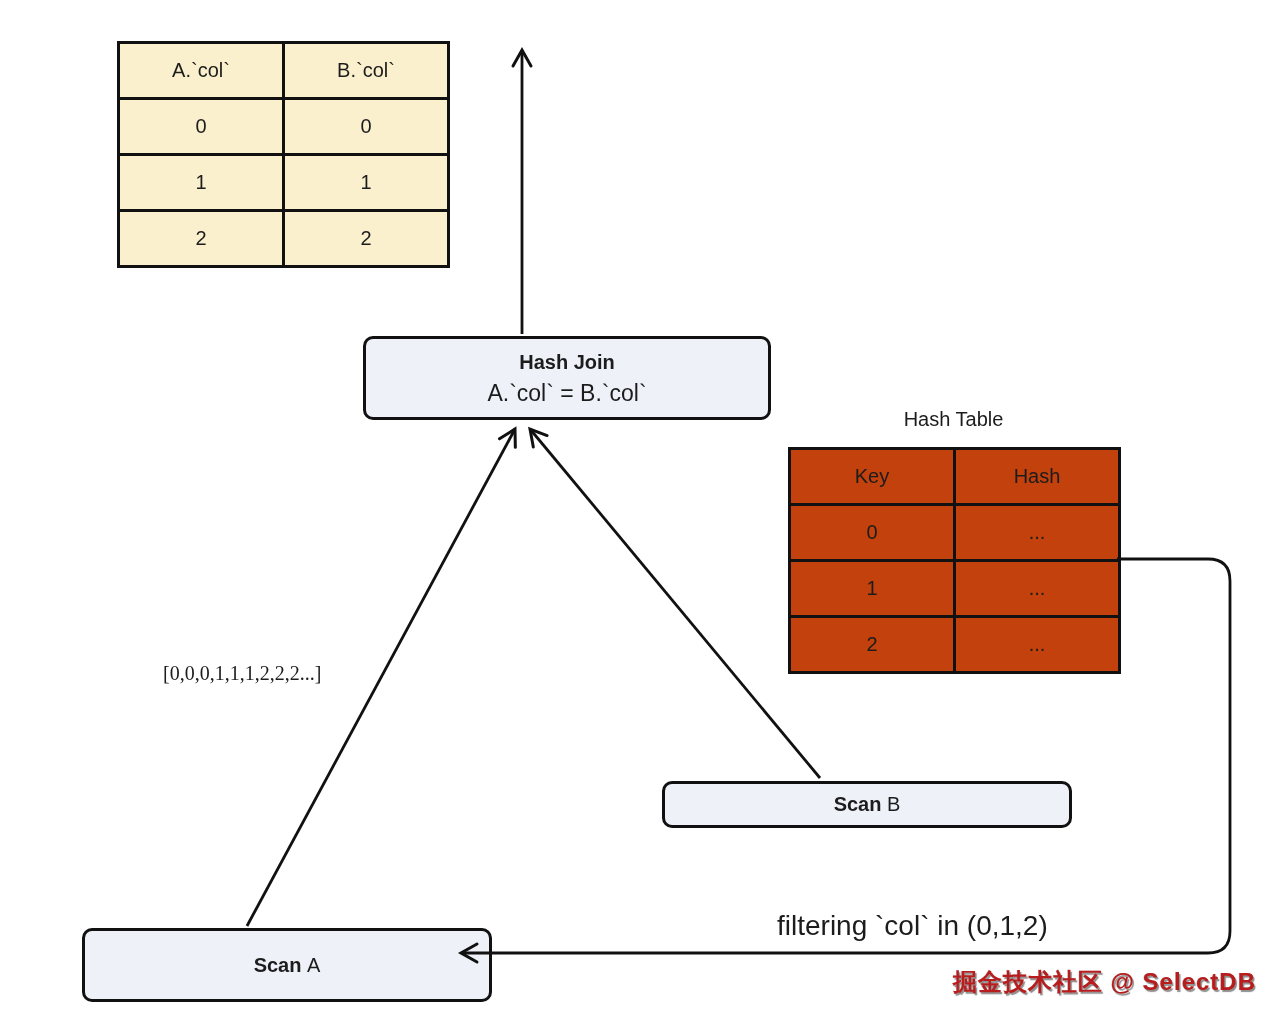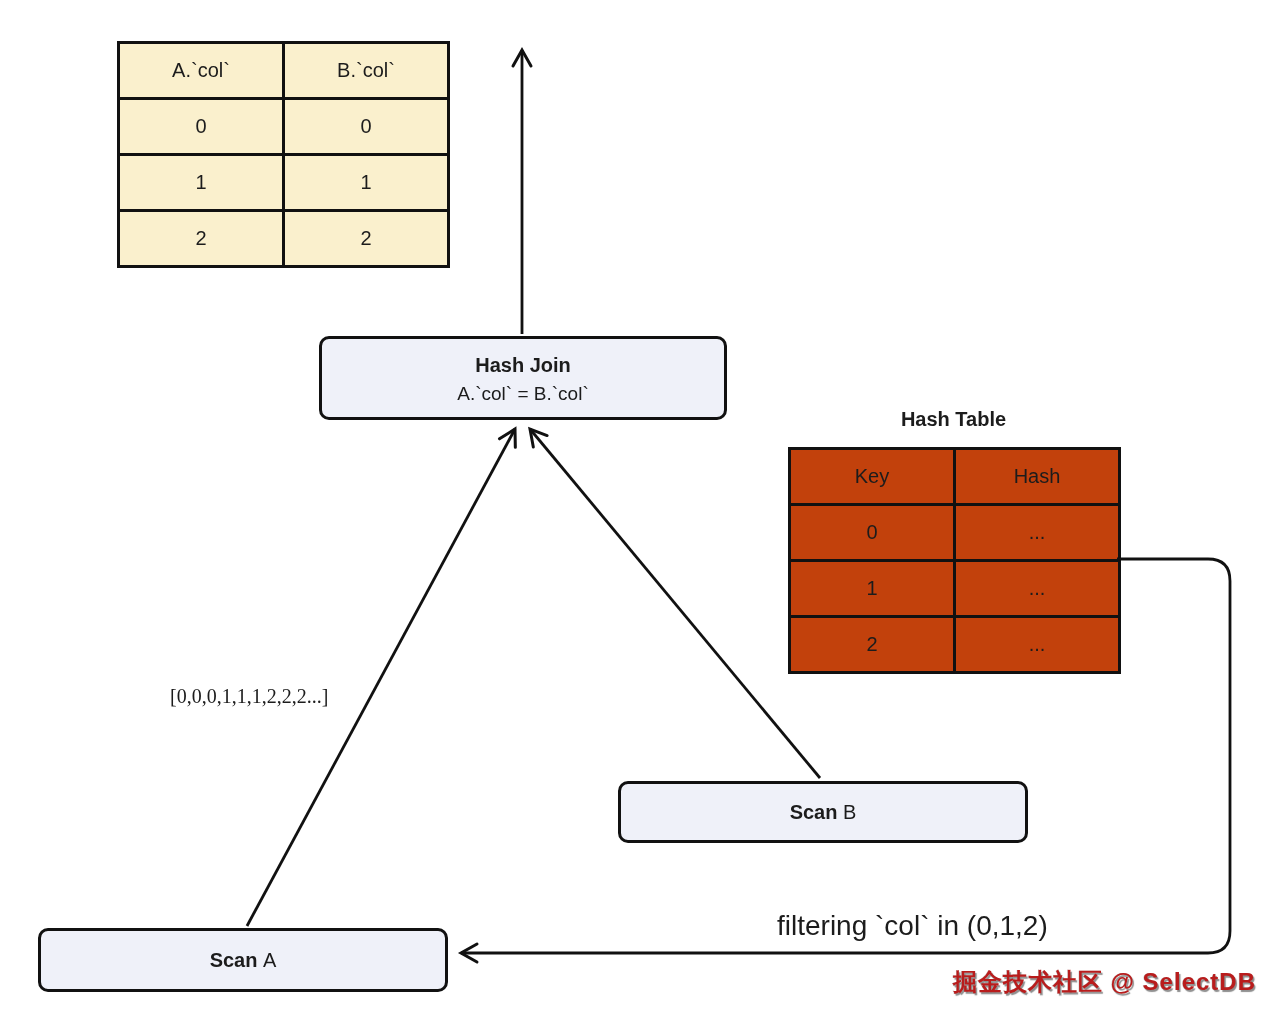--- a/index.html
+++ b/index.html
@@ -38,55 +38,55 @@
     padding: 0;
   }
   #result-table { left: 117px; top: 41px; }
   #result-table td { width: 162px; height: 53px; background: #faf0cd; }
   #hash-table { left: 788px; top: 447px; }
   #hash-table td { width: 162px; height: 53px; background: #c2410c; }
   .table-title {
     position: absolute;
     z-index: 2;
     font-size: 20px;
-    font-weight: bold;
+    font-weight: normal;
     text-align: center;
   }
   #hash-table-title { left: 788px; top: 408px; width: 331px; }
   
   .node {
     position: absolute;
     z-index: 2;
     background: #eff1f9;
     border: 3px solid #111111;
     border-radius: 10px;
     box-sizing: border-box;
     display: flex;
     flex-direction: column;
     align-items: center;
     justify-content: center;
     font-size: 20px;
+    margin-left: 44px;
   }
   #hash-join-node { left: 319px; top: 336px; width: 408px; height: 84px; }
   #hash-join-node .node-title { font-weight: bold; line-height: 1.55; }
-  #hash-join-node .node-sub { line-height: 1.35; font-size: 19px; }
-  #scan-b-node { left: 618px; top: 781px; width: 410px; height: 62px; }
-  #scan-a-node { left: 38px;  top: 928px; width: 410px; height: 64px; }
+  #hash-join-node .node-sub { line-height: 1.35; font-size: 23px; }
+  #scan-b-node { left: 618px; top: 781px; width: 410px; height: 47px; }
+  #scan-a-node { left: 38px;  top: 928px; width: 410px; height: 74px; }
   .scan-label b { font-weight: bold; }
   
   .edge-label {
     position: absolute;
     z-index: 2;
     white-space: nowrap;
   }
   #probe-label {
-    left: 170px; top: 662px;
+    left: 163px; top: 662px;
     font-family: "Liberation Serif", serif;
     font-size: 20px;
-    margin-top: 23px;
   }
   #filter-label {
     left: 777px; top: 910px;
     font-size: 28px;
   }
   
   #watermark {
     position: absolute;
     right: 24px; top: 966px;
     z-index: 2;

